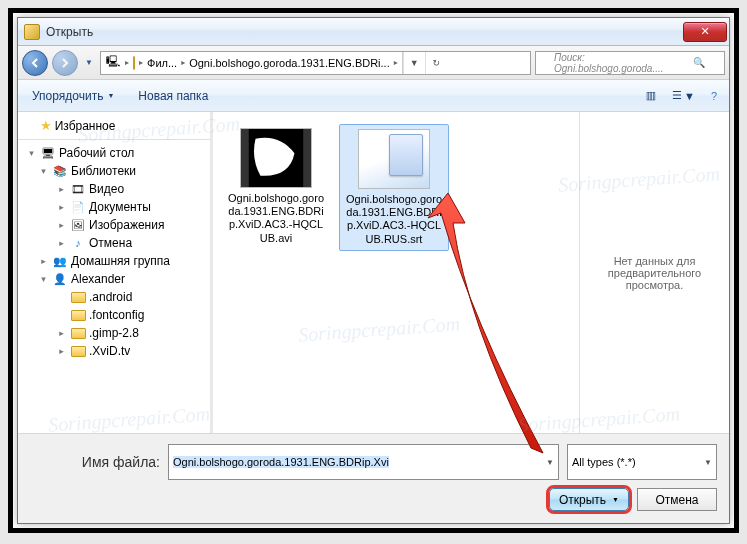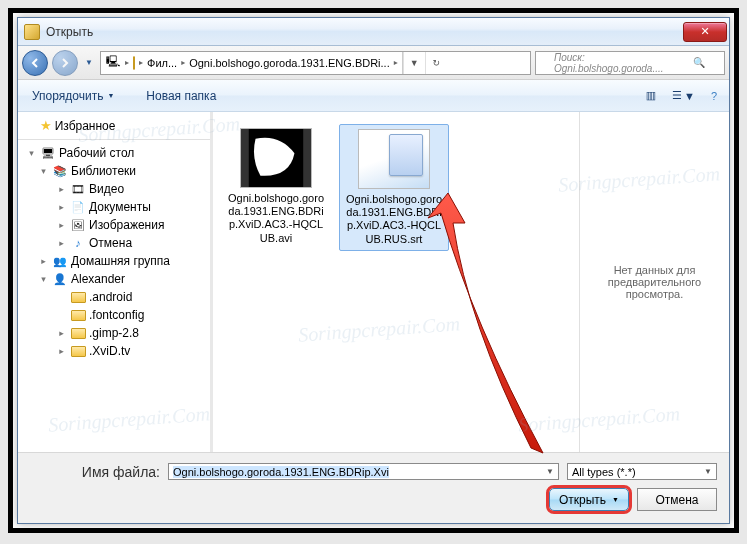--- a/index.html
+++ b/index.html
@@ -53,21 +53,21 @@
 .addr-btn { width:22px; height:100%; display:flex;align-items:center;justify-content:center; font-size:9px; color:#555; border-left:1px solid #e0e0e0;}
 .searchbox {
   width: 190px; height:24px; background:#fff; border:1px solid #a0a0a0;
   display:flex; align-items:center; padding:0 18px; color:#888; font-size:10px; font-style:italic;
 }
 .searchbox .sicon{ margin-left:auto; font-style:normal;}
 .toolbar {
   height: 32px;
   background: linear-gradient(to bottom, #f8fcff, #eaf3fc 48%, #dfecf9 52%, #e7f1fb);
   border-bottom: 1px solid #c8d8e8;
-  display:flex; align-items:center; padding: 15px 6px; gap:16px;
+  display:flex; align-items:center; padding: 15px 6px; gap:8px;
 }
 .tool-item {
   font-size:12px; color:#1a3e6e; padding:3px 8px; border-radius:2px;
   display:flex; align-items:center; gap:4px;
 }
 .tool-item .dd { font-size:7px; }
 .tool-right { margin-left:auto; display:flex; gap:4px; }
 .view-btn { padding:2px 6px; color:#1a3e6e; font-size:11px; display:flex;align-items:center;gap:2px;}
 .body-area { flex:1; display:flex; min-height:0; background:#fff; }
 .sidebar {
@@ -119,21 +119,21 @@
 }
 .bottom-sep{ height:1px; background:#d8d8d8;}
 .bottom-area{
   padding: 10px 12px 12px;
   background:#f0f0f0;
   display:flex; flex-direction:column; gap:8px;
 }
 .row{ display:flex; align-items:center; gap:8px;}
 .lbl{ font-size:14px; color:#333; width:130px; text-align:right;}
 .combo{
-  flex:1; height:17px; background:#fff; border:1px solid #8a8a8a;
+  flex:1; height:36px; background:#fff; border:1px solid #8a8a8a;
   display:flex; align-items:center; padding:0 4px; font-size:11px;
   position:relative;
 }
 .combo .cdrop{ margin-left:auto; font-size:8px; color:#555;}
 .filter-combo{ width:150px; flex:0 0 150px;}
 .btns{ display:flex; gap:8px; justify-content:flex-end;}
 .btn{
   min-width:80px; height:23px;
   background:linear-gradient(to bottom,#fdfdfd,#e8e8e8);
   border:1px solid #8a8a8a; border-radius:0;

